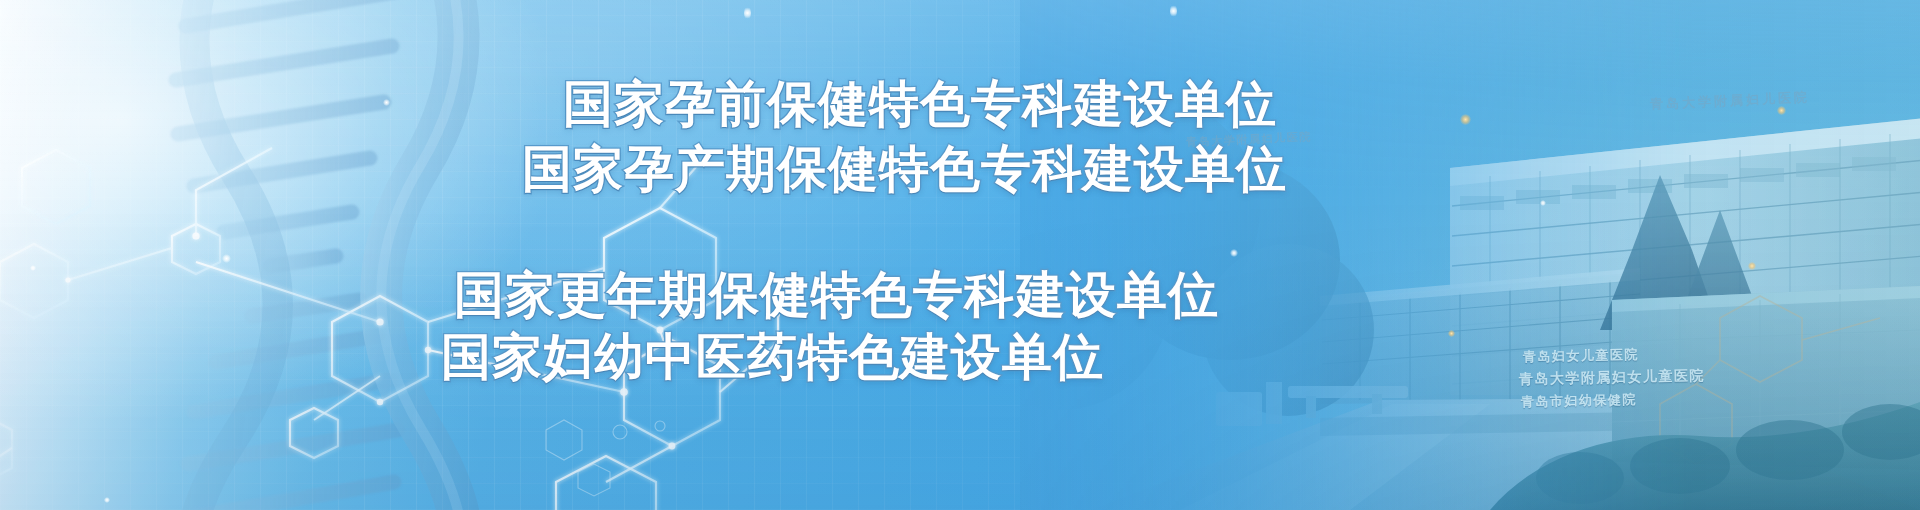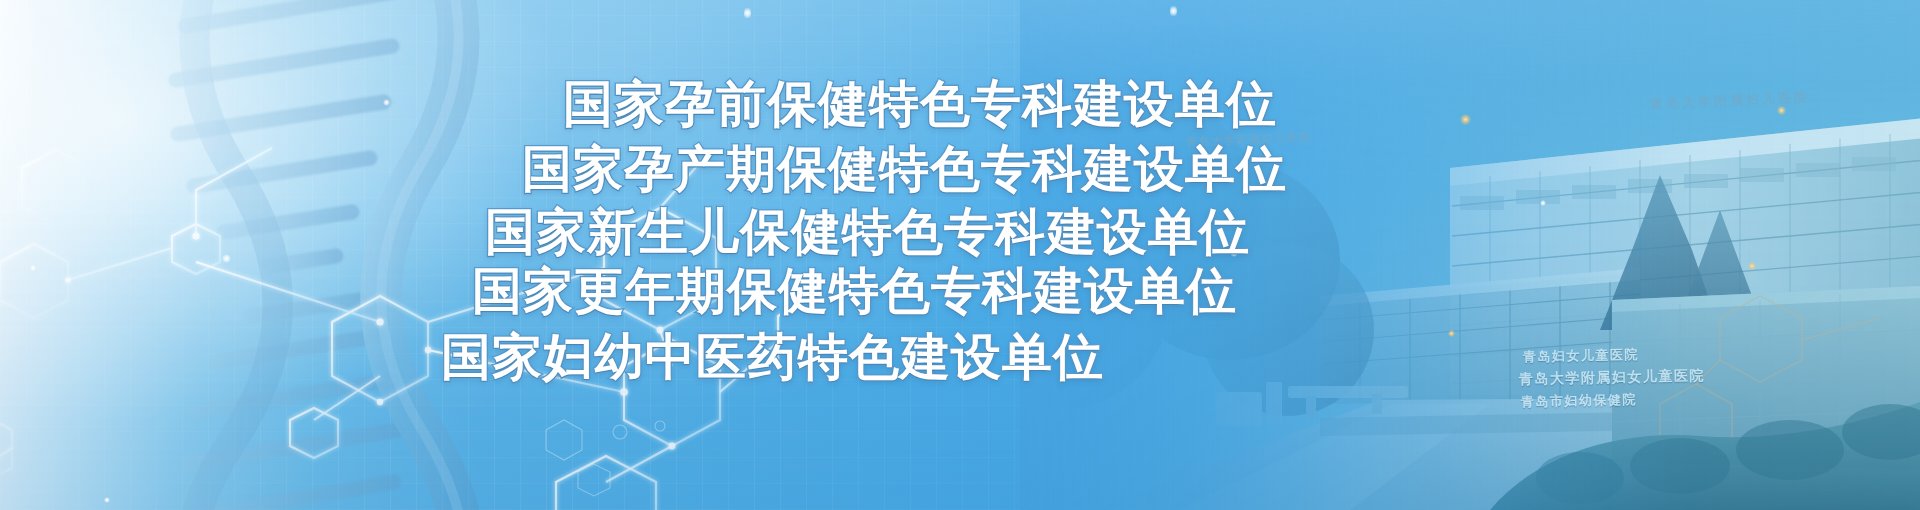--- a/index.html
+++ b/index.html
@@ -132,21 +132,21 @@
     line-height: 1;
     -webkit-text-stroke: 2.6px #5c9fd0;
     paint-order: stroke fill;
     text-shadow:
       0 1px 0 rgba(40,90,140,.25),
       0 2px 6px rgba(25,70,120,.22);
   }
   .hl-1 { left: 563px; top: 79px; }
   .hl-2 { left: 522px; top: 144px; text-align: center; }
   .hl-3 { left: 485px; top: 207px; }
-  .hl-4 { left: 472px; top: 270px; font-family: Liberation Mono, monospace; }
+  .hl-4 { left: 454px; top: 270px; }
   .hl-5 { left: 406px; top: 332px; margin-left: 35px; }
 
   
   .wallsign {
     position: absolute;
     z-index: 15;
     color: rgba(208,236,247,0.85);
     font-size: 13px;
     font-weight: 700;
     letter-spacing: 1.5px;
@@ -438,18 +438,17 @@
   <div class="sparkle" style="left:1170px;top:4px;   width:7px;  height:14px;"></div>
   <div class="sparkle warm" style="left:1460px;top:114px; width:11px; height:11px;"></div>
   <div class="sparkle warm" style="left:1777px;top:106px; width:9px;  height:9px;"></div>
   <div class="sparkle warm" style="left:1748px;top:262px; width:8px;  height:8px;"></div>
   <div class="sparkle warm" style="left:1448px;top:330px; width:7px;  height:7px;"></div>
   <div class="sparkle" style="left:1540px;top:200px; width:6px;  height:6px;"></div>
 
   <div class="headlines">
     <div class="hl hl-1">国家孕前保健特色专科建设单位</div>
     <div class="hl hl-2">国家孕产期保健特色专科建设单位</div>
-    <div class="hl hl-3">国家新生儿保健特色专科建设单位</div>
     <div class="hl hl-4">国家更年期保健特色专科建设单位</div>
     <div class="hl hl-5">国家妇幼中医药特色建设单位</div>
   </div>
 
 </div>
 
 </body></html>

